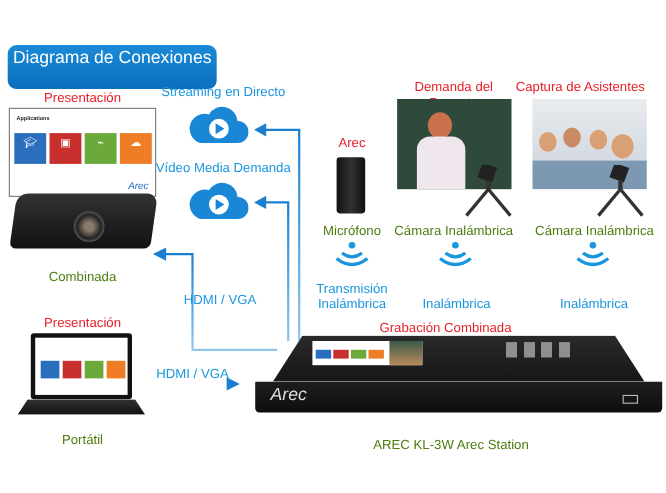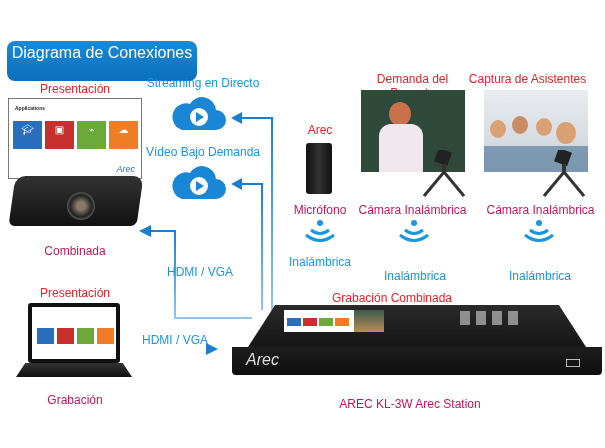--- a/index.html
+++ b/index.html
@@ -1,21 +1,21 @@
 <!DOCTYPE html>
 <html><head>
 <meta charset="utf-8">
 <style>
   html,body{margin:0;padding:0;background:#fff;}
   body{width:605px;height:448px;position:relative;overflow:hidden;font-family:"Liberation Sans",sans-serif;}
   .abs{position:absolute;}
   .title-pill{left:7px;top:41px;width:190px;height:40px;border-radius:8px;background:linear-gradient(#1a8ad6,#0b6fbd);color:#fff;font-size:16px;line-height:24px;text-align:center;}
   .red{color:#e8202a;font-size:12px;}
   .blue{color:#1a96df;font-size:12px;}
-  .dark{color:#be185d;font-size:12px;}
+  .dark{color:#4d7c0f;font-size:12px;}
   .center{text-align:center;}
   svg{position:absolute;left:0;top:0;}
   .screen{border:1px solid #777;background:#fff;}
   .apps-title{font-size:5px;font-weight:bold;color:#222;}
   .tile{position:absolute;}
   .photo{position:absolute;overflow:hidden;}
 </style>
 </head>
 <body>
 
@@ -71,21 +71,21 @@
 <div class="abs dark center" style="left:10px;top:244px;width:130px;">Combinada</div>
 
 <div class="abs blue center" style="left:138px;top:76px;width:130px;">Streaming en Directo</div>
 <div class="abs" style="left:170px;top:92px;width:56px;height:40px;">
   <svg width="56" height="40" viewBox="0 0 56 40">
       <path d="M12 38 H46 A10 10 0 0 0 46 18 A14 14 0 0 0 20 12 A12 12 0 0 0 12 38 Z" fill="#1a86d6"></path>
       <circle cx="29" cy="25" r="9" fill="#fff"></circle>
       <polygon points="26,20 34,25 26,30" fill="#1a86d6"></polygon>
     </svg>
 </div>
-<div class="abs blue center" style="left:138px;top:145px;width:130px;">Vídeo Bajo Demanda</div>
+<div class="abs blue center" style="left:138px;top:145px;width:130px;">Vídeo Media Demanda</div>
 <div class="abs" style="left:170px;top:161px;width:56px;height:40px;">
   <svg width="56" height="40" viewBox="0 0 56 40">
       <path d="M12 38 H46 A10 10 0 0 0 46 18 A14 14 0 0 0 20 12 A12 12 0 0 0 12 38 Z" fill="#1a86d6"></path>
       <circle cx="29" cy="25" r="9" fill="#fff"></circle>
       <polygon points="26,20 34,25 26,30" fill="#1a86d6"></polygon>
     </svg>
 </div>
 <div class="abs blue center" style="left:160px;top:265px;width:80px;">HDMI / VGA</div>
 
 <div class="abs red center" style="left:290px;top:123px;width:60px;">Arec</div>
@@ -140,40 +140,41 @@
     </svg>
 </div>
 <div class="abs" style="left:521px;top:218px;width:36px;height:30px;">
   <svg width="36" height="30">
       <circle cx="18" cy="5" r="3" fill="#1a96df"></circle>
       <path d="M9 12 Q18 19 27 12" stroke="#1a96df" stroke-width="3" fill="none"></path>
       <path d="M4 17 Q18 28 32 17" stroke="#1a96df" stroke-width="3" fill="none"></path>
     </svg>
 </div>
 <div class="abs blue center" style="left:280px;top:255px;width:80px;line-height:14px;">
+  <div>Transmisión</div>
   <div>Inalámbrica</div>
 </div>
 <div class="abs blue center" style="left:375px;top:269px;width:80px;">Inalámbrica</div>
 <div class="abs blue center" style="left:500px;top:269px;width:80px;">Inalámbrica</div>
 
 <div class="abs red center" style="left:10px;top:286px;width:130px;">Presentación</div>
 <div class="abs" style="left:24px;top:303px;width:100px;height:78px;">
   <div class="abs" style="left:4px;top:0;width:92px;height:60px;background:#111;border-radius:3px;"></div>
   <div class="abs" style="left:8px;top:4px;width:84px;height:52px;background:#fff;">
     <div class="abs" style="left:5px;top:21px;width:17px;height:16px;background:#2a6fbd;"></div>
     <div class="abs" style="left:25px;top:21px;width:17px;height:16px;background:#c8302d;"></div>
     <div class="abs" style="left:45px;top:21px;width:17px;height:16px;background:#6aa93a;"></div>
     <div class="abs" style="left:65px;top:21px;width:17px;height:16px;background:#ef7d26;"></div>
   </div>
   <div class="abs" style="left:-8px;top:60px;width:116px;height:14px;background:linear-gradient(#333,#111);clip-path:polygon(8% 0,92% 0,100% 100%,0 100%);"></div>
 </div>
-<div class="abs dark center" style="left:10px;top:393px;width:130px;">Grabación</div>
+<div class="abs dark center" style="left:10px;top:393px;width:130px;">Portátil</div>
 <div class="abs blue center" style="left:135px;top:333px;width:80px;">HDMI / VGA</div>
 
-<div class="abs red center" style="left:317px;top:291px;width:150px;">Grabación Combinada</div>
+<div class="abs red center" style="left:330px;top:291px;width:150px;">Grabación Combinada</div>
 <div class="abs" style="left:232px;top:305px;width:370px;height:80px;">
   <div class="abs" style="left:16px;top:0;width:338px;height:42px;background:linear-gradient(#2a2a2a,#161616);clip-path:polygon(8% 0,92% 0,100% 100%,0 100%);"></div>
   <div class="abs" style="left:0;top:42px;width:370px;height:28px;background:linear-gradient(#1e1e1e,#0e0e0e);border-radius:0 0 4px 4px;"></div>
   <div class="abs" style="left:52px;top:5px;width:100px;height:22px;background:#fff;">
     <div class="abs" style="left:3px;top:8px;width:14px;height:8px;background:#2a6fbd;"></div>
     <div class="abs" style="left:19px;top:8px;width:14px;height:8px;background:#c8302d;"></div>
     <div class="abs" style="left:35px;top:8px;width:14px;height:8px;background:#6aa93a;"></div>
     <div class="abs" style="left:51px;top:8px;width:14px;height:8px;background:#ef7d26;"></div>
     <div class="abs" style="left:70px;top:0;width:30px;height:22px;background:linear-gradient(#3b5a4a,#b98b5c);"></div>
   </div>

